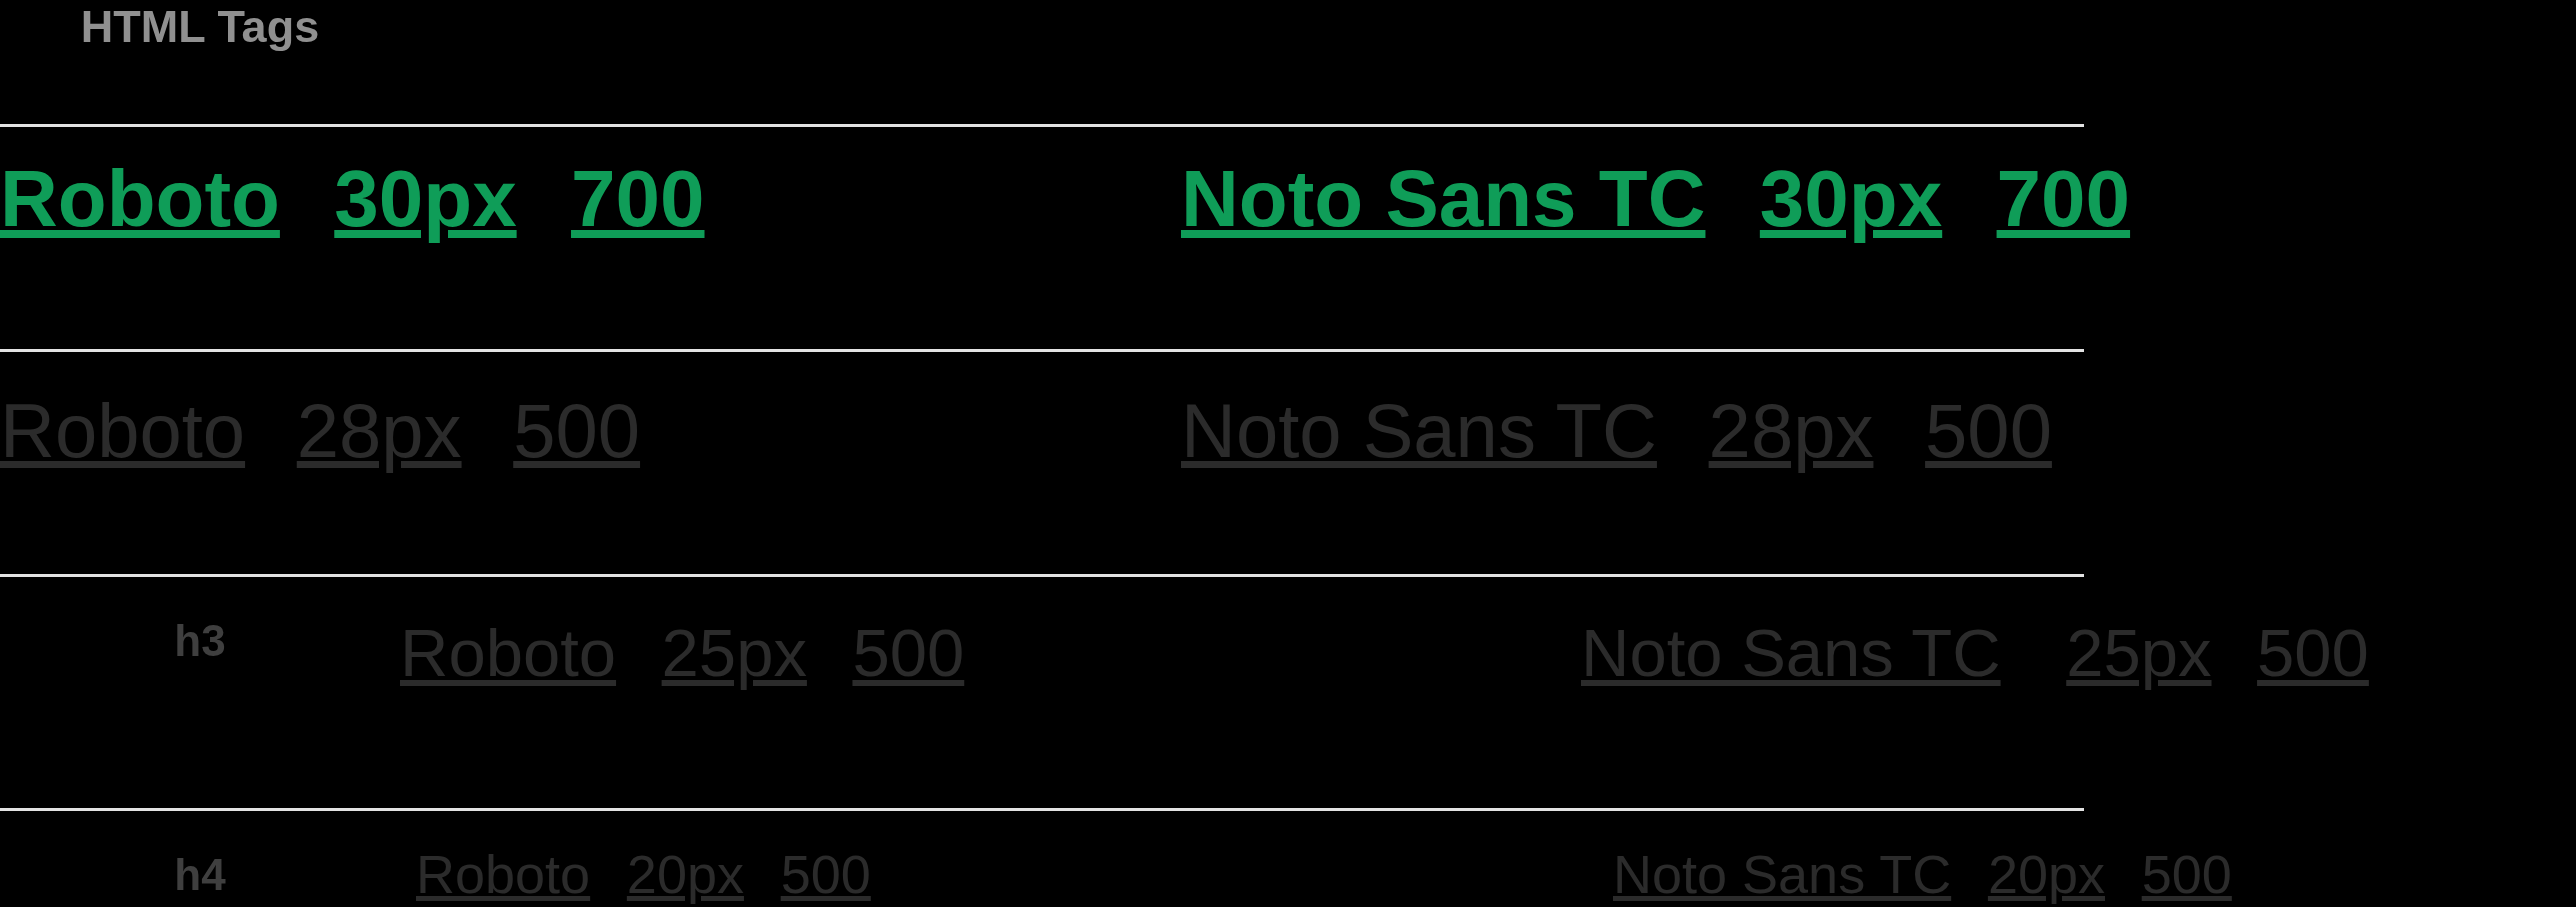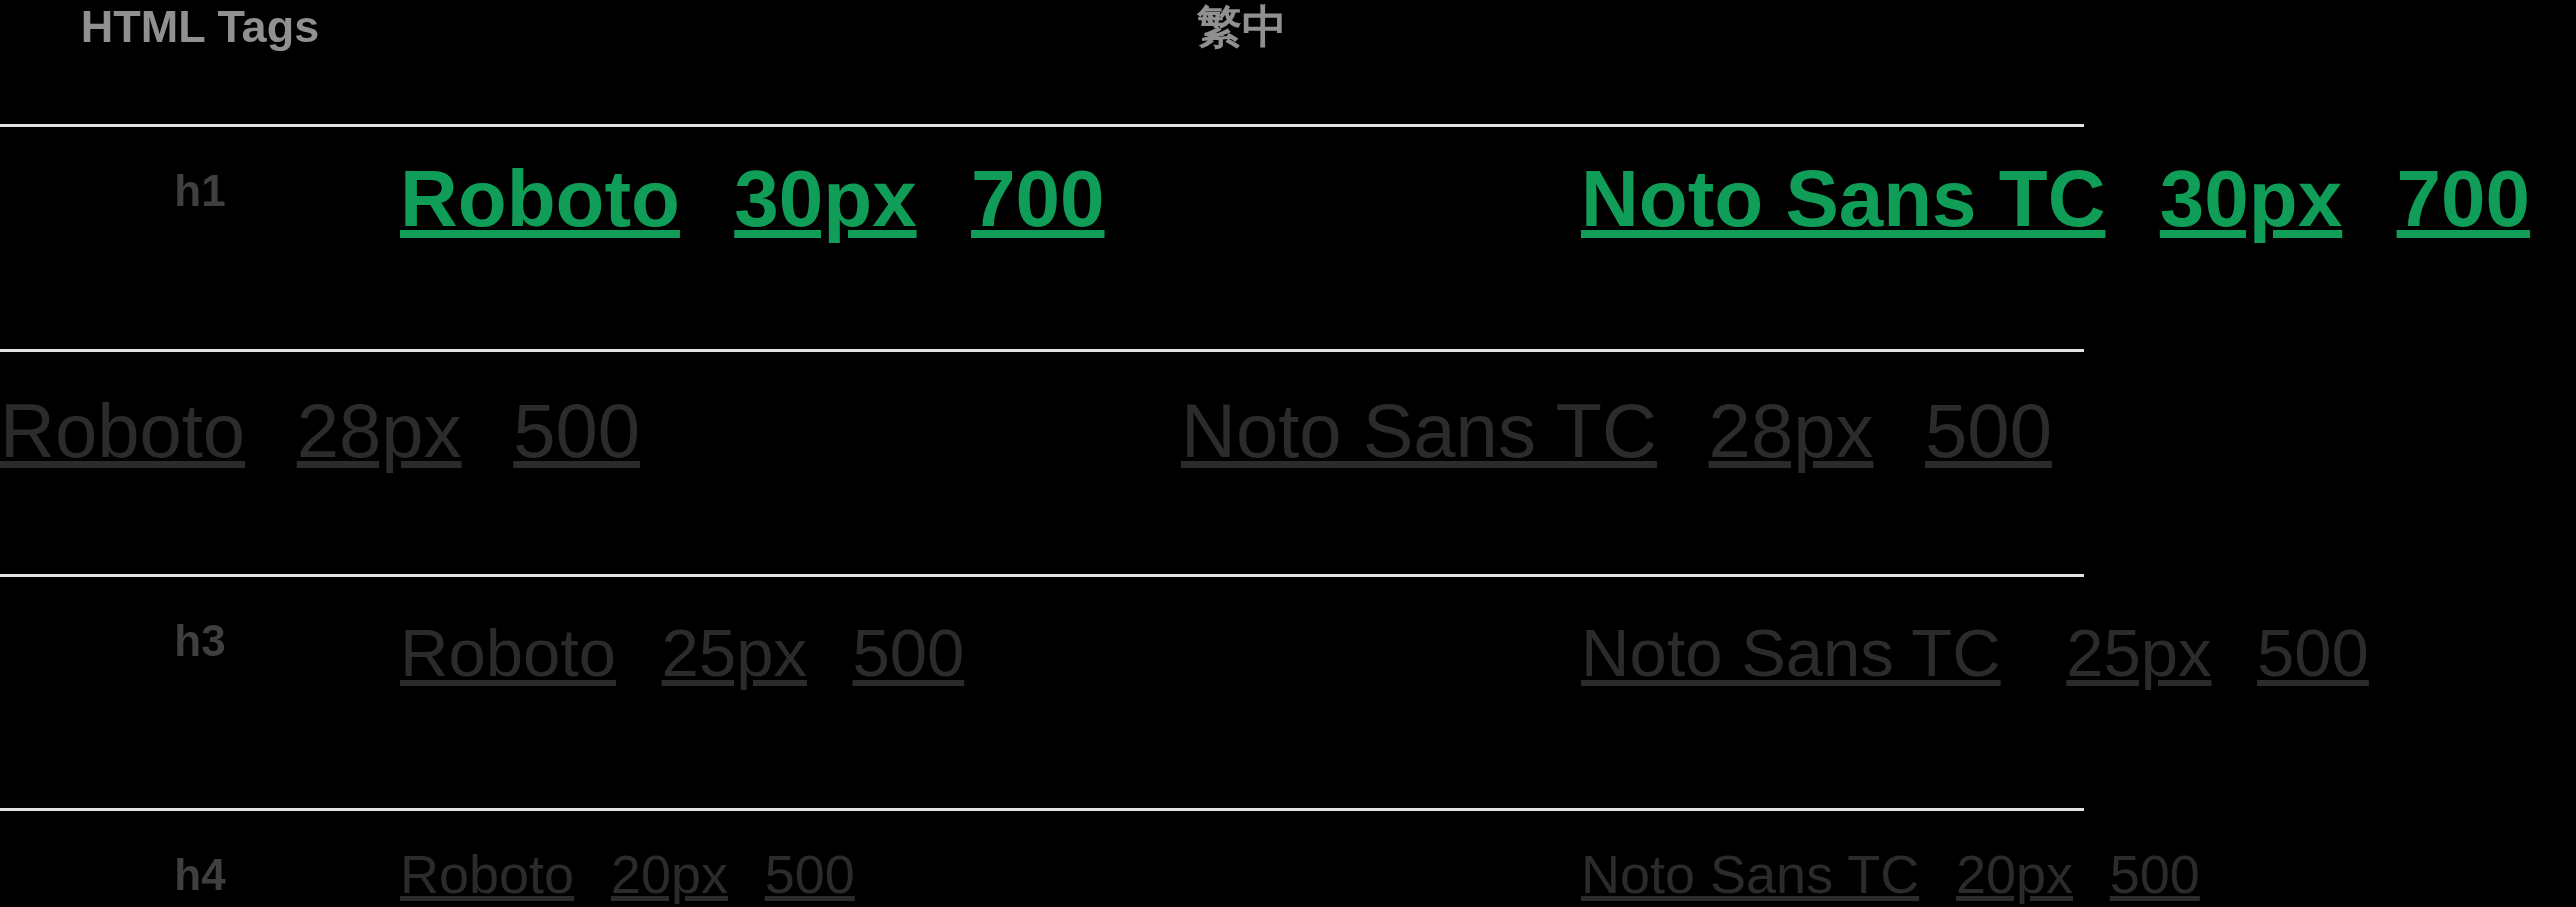--- a/index.html
+++ b/index.html
@@ -38,21 +38,21 @@
     font-weight: 700;
     color: var(--header);
     line-height: 1.1;
     padding-top: 1.9px;
   }
 
   
   .row-h1 { height: 225px; }
   .row-h2 { height: 225px; }
   .row-h3 { height: 234px; }
-  .row-h4 { flex: 1; }
+  .row-h4 { flex: 1; gap: 16px; }
 
   .tag-label {
     font-size: 44px;
     font-weight: 700;
     color: var(--label);
     line-height: 1;
     padding-top: 42px;
   }
 
   .spec {
@@ -69,25 +69,23 @@
   .row-h4 .spec { font-size: 54px; font-weight: 500; padding-top: 36px; color: var(--body); }
   .row-h3 .col-tc .tk-size { margin-left: 0.3em; } 
 </style>
 </head>
 <body>
 
 <div class="spec-table">
 
   <div class="row header-row bordered">
     <div class="col-tag header-cell">HTML Tags</div>
-    <div class="col-tc header-cell">繁中</div>
   </div>
 
   <div class="row row-h1 bordered">
-    <div class="col-tag tag-label">h1</div>
     <div class="col-en spec">
       <span class="tk tk-font">Roboto</span>
       <span class="tk tk-size">30px</span>
       <span class="tk tk-weight">700</span>
     </div>
     <div class="col-tc spec">
       <span class="tk tk-font">Noto Sans TC</span>
       <span class="tk tk-size">30px</span>
       <span class="tk tk-weight">700</span>
     </div>

